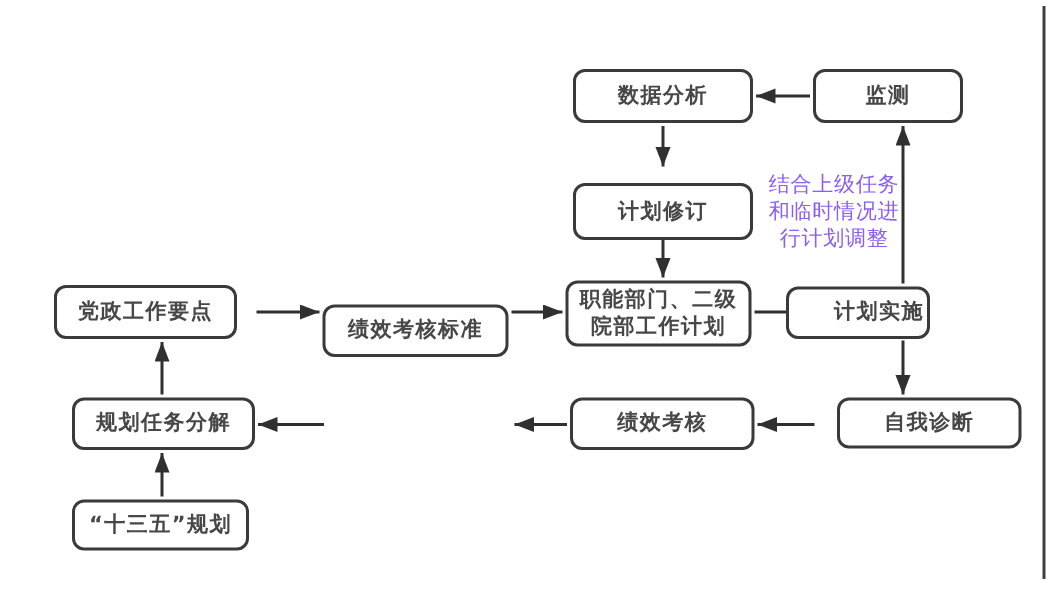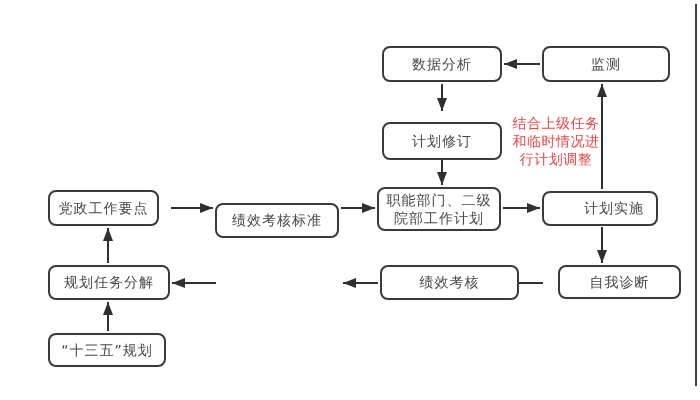--- a/index.html
+++ b/index.html
@@ -6,36 +6,36 @@
   .stage{
     position:relative;width:700px;height:400px;background:#ffffff;overflow:hidden;
     font-family:"DejaVu Sans","Liberation Sans",sans-serif;
   }
   .arrow-layer{position:absolute;left:0;top:0;width:700px;height:400px;}
   .node{
     position:absolute;box-sizing:border-box;
     border:2px solid #3a3a3a;border-radius:8px;background:#ffffff;
     display:flex;align-items:center;justify-content:center;
     font-size:14px;color:#474747;text-align:center;
-    white-space:pre-line;line-height:1.3;letter-spacing:1px;
+    white-space:pre-line;line-height:1.3;letter-spacing:1px;font-weight:bold;
   }
   .note{
-    position:absolute;color:#ef4444;font-size:14px;text-align:center;
+    position:absolute;color:#8b5cf6;font-size:14px;text-align:center;
     white-space:pre-line;line-height:18px;letter-spacing:0.5px;
   }
   .n-data{left:382px;top:46px;width:120px;height:36px;}
-  .n-monitor{left:542px;top:46px;width:128px;height:36px;}
+  .n-monitor{left:542px;top:46px;width:100px;height:36px;}
   .n-revision{left:382px;top:122px;width:120px;height:38px;}
   .n-dept{left:377px;top:187px;width:124px;height:44px;}
-  .n-impl{left:542px;top:191px;width:116px;height:35px;padding-left:28px;}
-  .n-party{left:48px;top:190px;width:111px;height:36px;}
+  .n-impl{left:524px;top:191px;width:96px;height:35px;padding-left:28px;}
+  .n-party{left:36px;top:190px;width:122px;height:36px;}
   .n-standard{left:215px;top:203px;width:124px;height:35px;}
   .n-decomp{left:48px;top:265px;width:122px;height:35px;}
   .n-report{left:218px;top:265px;width:123px;height:35px;}
-  .n-assess{left:380px;top:265px;width:139px;height:35px;}
+  .n-assess{left:380px;top:265px;width:123px;height:35px;}
   .n-diagnosis{left:558px;top:265px;width:123px;height:34px;}
   .n-five{left:48px;top:333px;width:118px;height:34px;}
   .note-adjust{left:506px;top:114px;width:100px;}
   .note-spiral{left:199px;top:229px;width:176px;}
   .right-border{position:absolute;left:695px;top:4px;width:2px;height:382px;background:#3f3f3f;}
 </style>
 </head>
 <body>
 
 <div class="stage">

